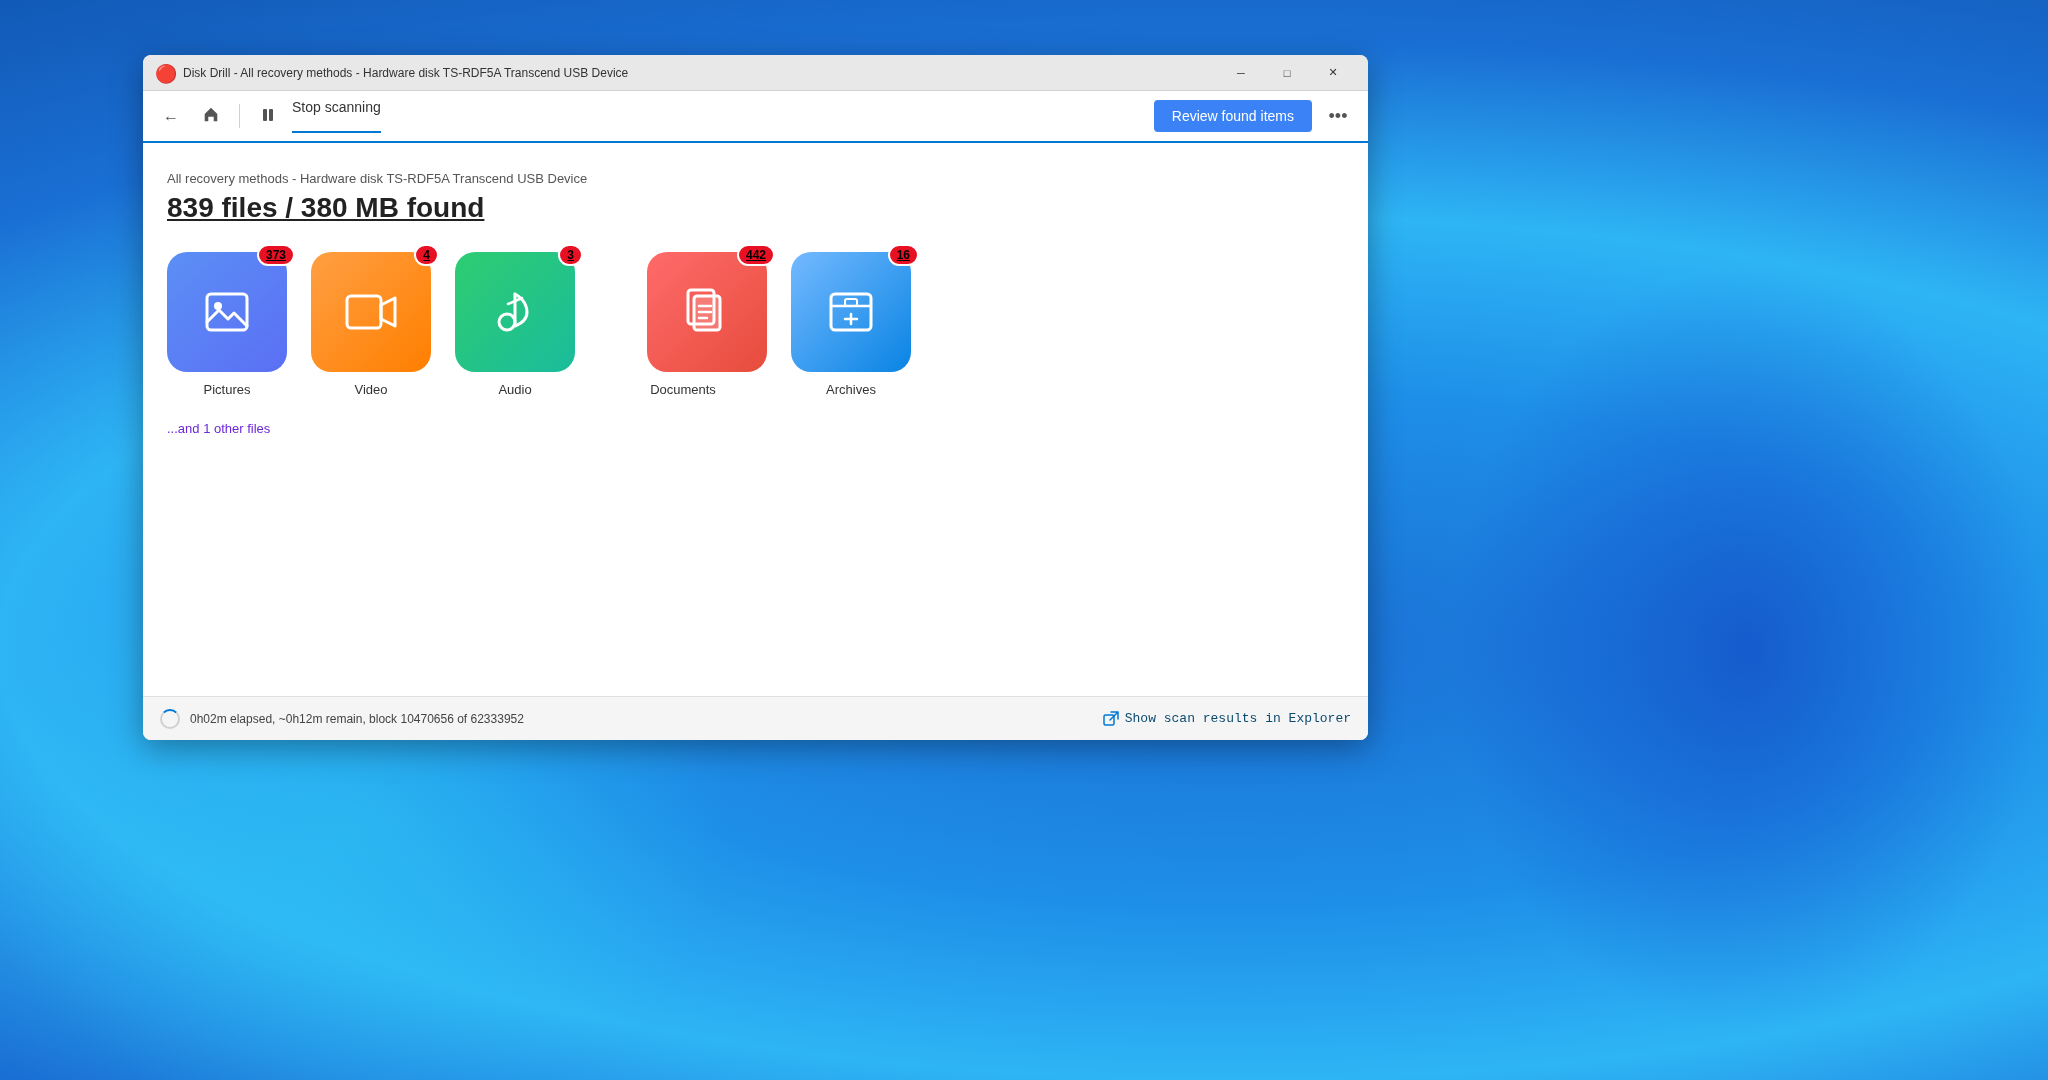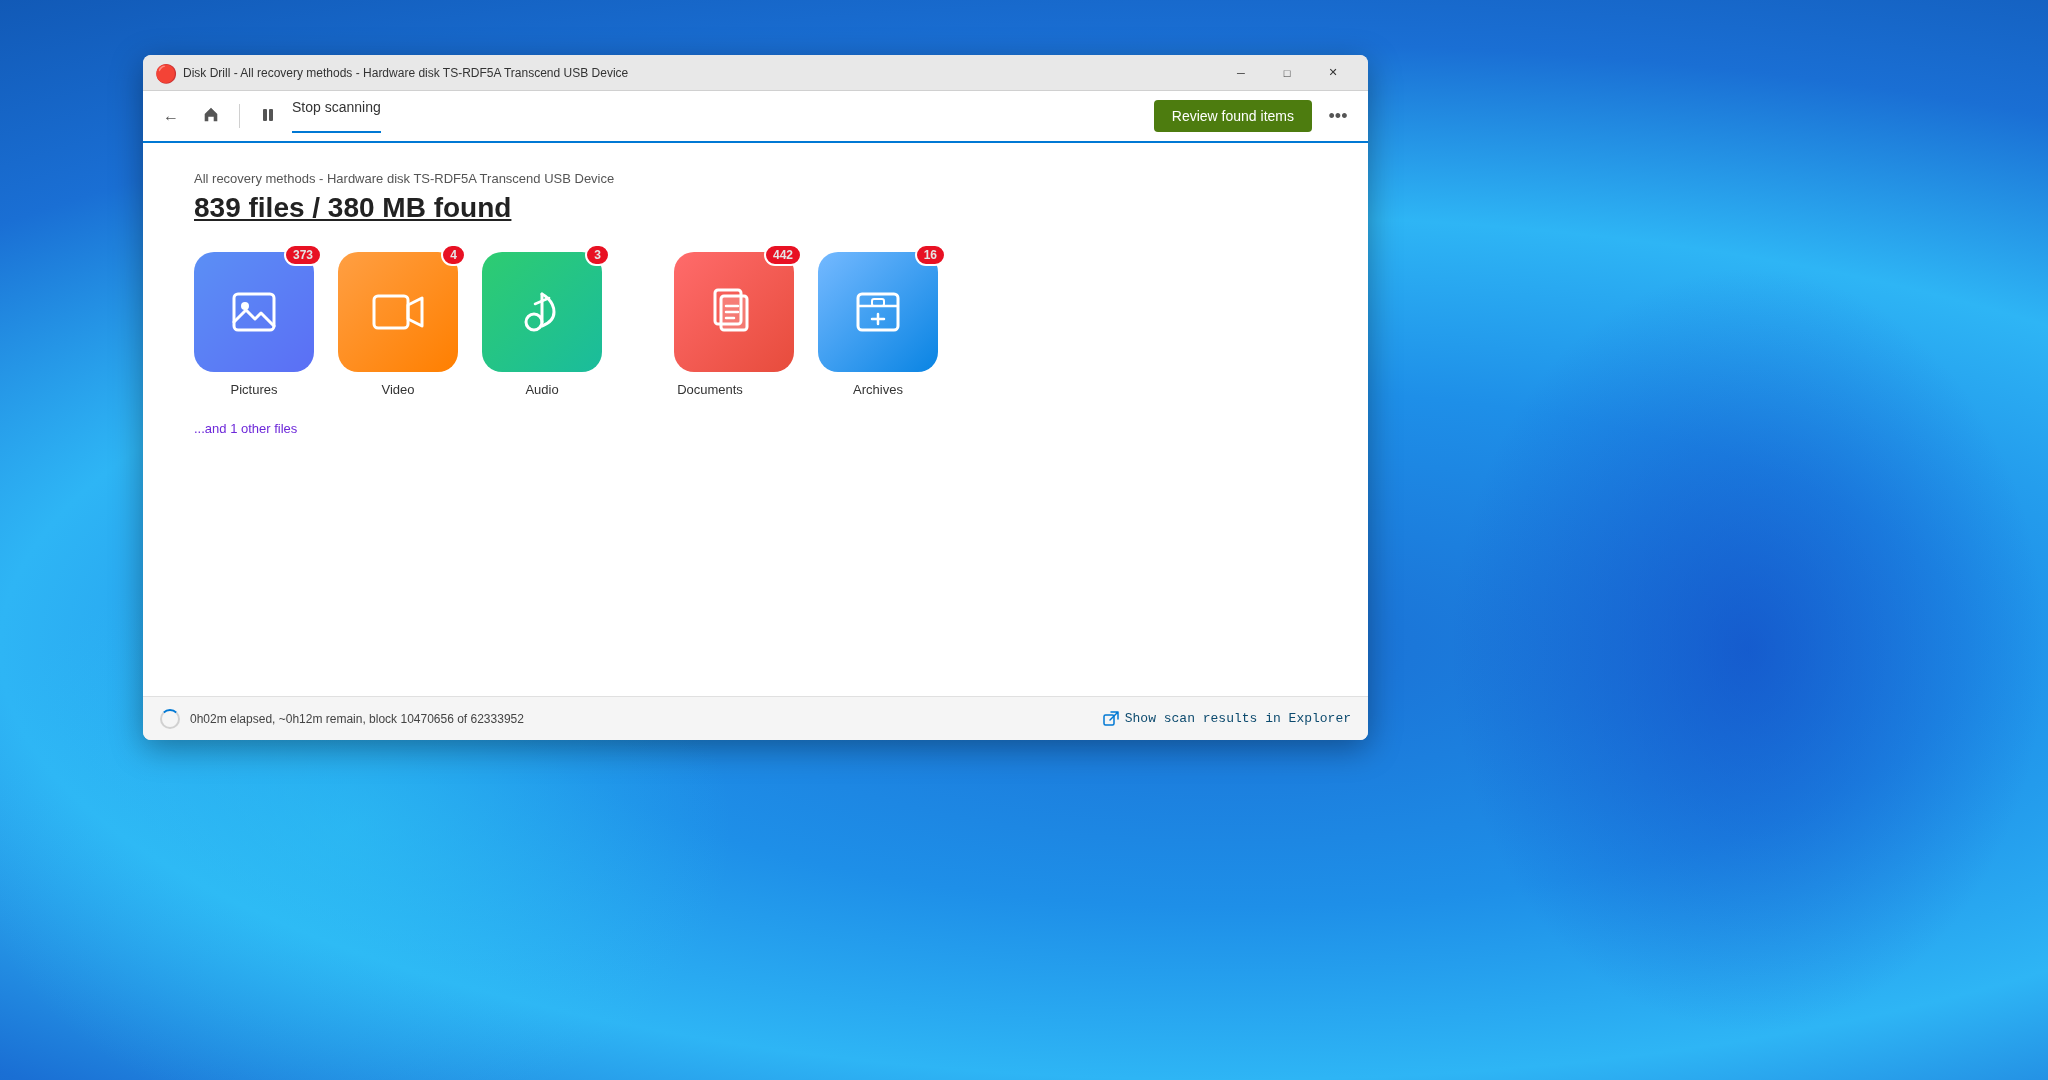--- a/index.html
+++ b/index.html
@@ -143,21 +143,21 @@
     }
     .stop-scanning-label {
       font-size: 14px;
       color: #333;
       font-weight: 500;
       border-bottom: 2px solid #0078d4;
       padding-bottom: 16px;
     }
     .toolbar-spacer { flex: 1; }
     .review-btn {
-      background: #4d7c0f;
+      background: #3b82f6;
       color: white;
       border: none;
       border-radius: 4px;
       padding: 8px 18px;
       font-size: 14px;
       cursor: pointer;
       font-weight: 500;
       white-space: nowrap;
     }
     .more-btn {
@@ -171,21 +171,21 @@
       justify-content: center;
       border-radius: 4px;
       color: #555;
       font-size: 18px;
     }
 
     
     .main-content {
       flex: 1;
       background: white;
-      padding: 28px 51px;
+      padding: 28px 24px;
       overflow-y: auto;
     }
     .subtitle {
       font-size: 13px;
       color: #555;
       margin-bottom: 6px;
     }
     .headline {
       font-size: 28px;
       font-weight: 600;
@@ -220,28 +220,29 @@
     }
     .category-icon-wrap svg {
       width: 56px;
       height: 56px;
     }
     .category-badge {
       position: absolute;
       top: -8px;
       right: -8px;
       background: #e81123;
-      color: #e5e5e5;
+      color: #000000;
       border-radius: 12px;
       font-size: 12px;
       font-weight: 600;
       padding: 2px 7px;
       min-width: 24px;
       text-align: left;
       border: 2px solid white;
+      text-decoration: underline;
     }
     .category-label {
       font-size: 13px;
       color: #333;
     }
 
     .other-files-text {
       font-size: 13px;
       color: #6d28d9;
       margin-top: 8px;

